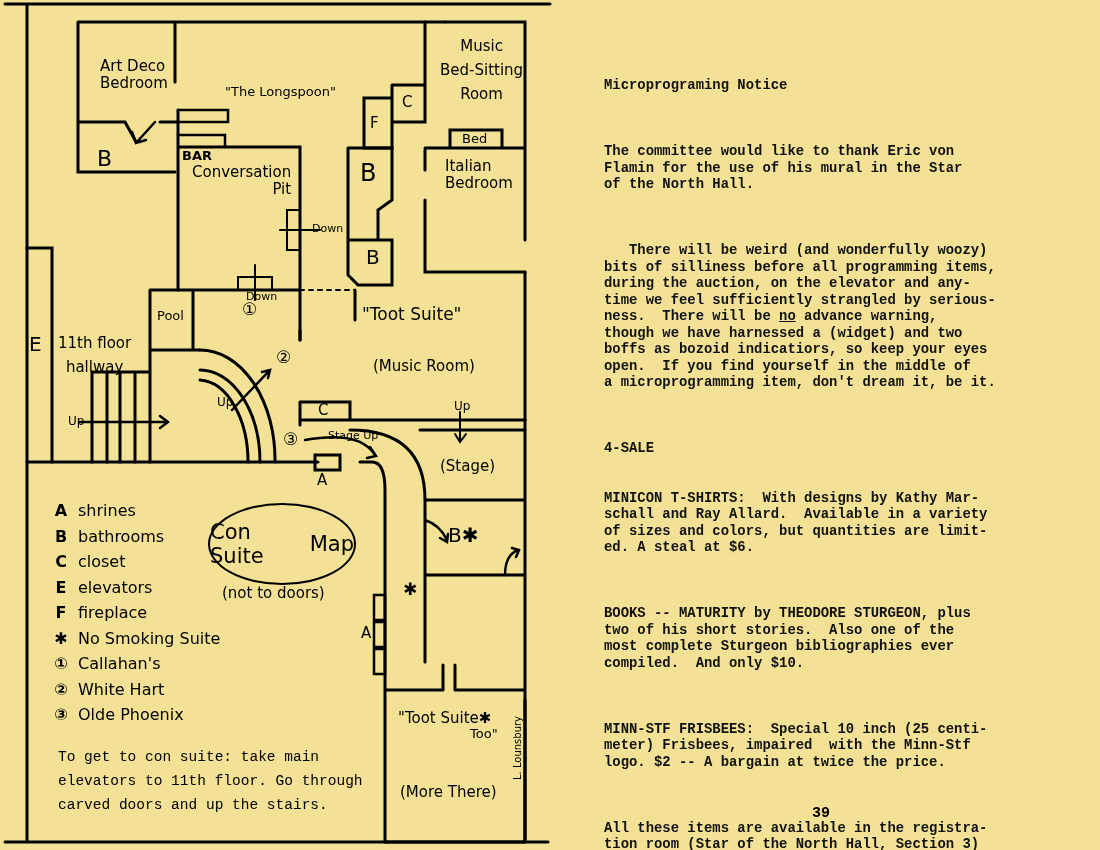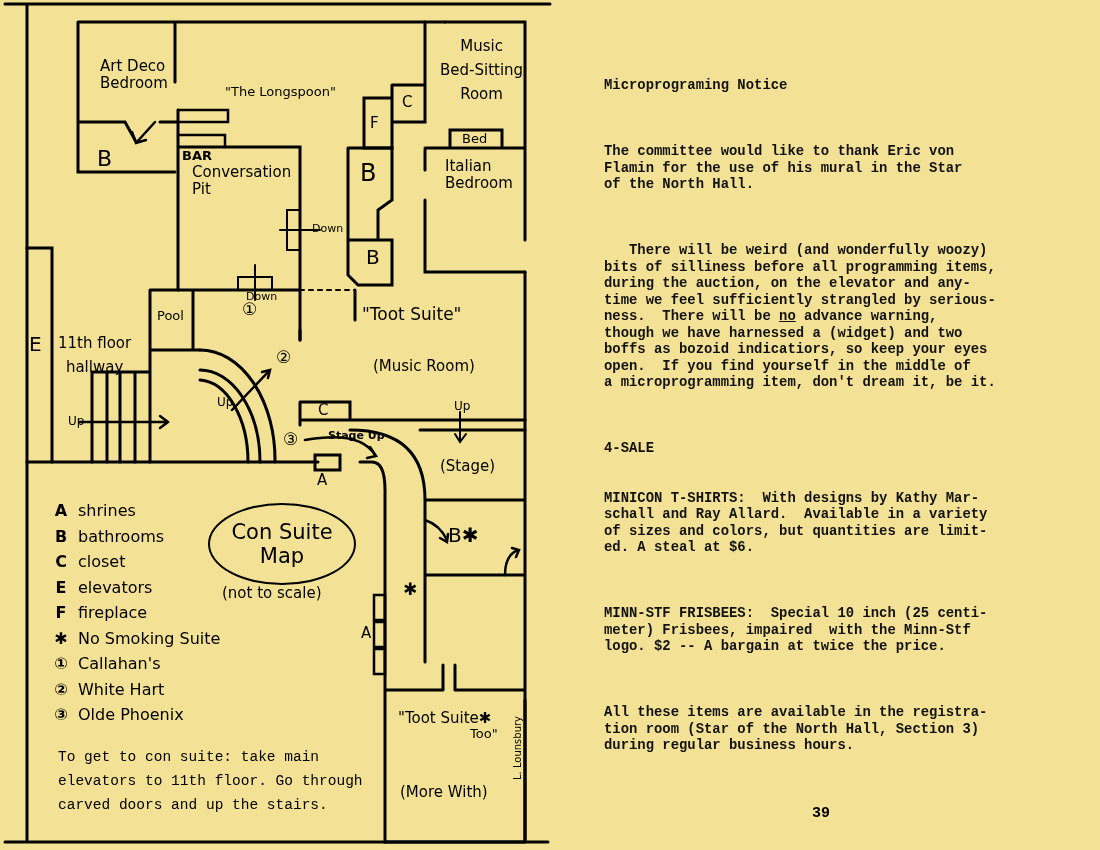--- a/index.html
+++ b/index.html
@@ -22,21 +22,21 @@
   .hand.lg { font-size: 17px; }
   .legend {
     position: absolute; left: 52px; top: 498px;
     font-family: "DejaVu Sans", sans-serif; font-size: 16px; line-height: 25.5px;
   }
   .legend .row { display: flex; gap: 8px; }
   .legend .key { width: 18px; text-align: center; font-weight: bold; }
   .title-oval {
     position: absolute; left: 208px; top: 503px; width: 144px; height: 78px;
     border: 2.5px solid #000; border-radius: 50%;
-    display: flex; flex-direction: column; align-items: center; justify-content: center;
+    display: flex; align-items: center; justify-content: center;
     font-family: "DejaVu Sans", sans-serif; font-size: 21px; line-height: 24px;
   }
   .directions {
     position: absolute; left: 58px; top: 745px; width: 320px;
     font-family: Liberation Mono, monospace; font-size: 14.5px; line-height: 24px;
   }
   #text-page {
     position: absolute; left: 604px; top: 44px; width: 480px;
     font-family: "Liberation Mono", "DejaVu Sans Mono", monospace;
     font-size: 13.9px; line-height: 16.5px; font-weight: bold;
@@ -97,69 +97,69 @@
     <div>Bedroom</div>
   </div>
   <div class="hand sm" style="left:225px;top:85px;">"The Longspoon"</div>
   <div class="hand md" style="left:440px;top:34px;text-align:center;line-height:24px;">
     <div>Music</div>
     <div>Bed-Sitting</div>
     <div>Room</div>
   </div>
   <div class="hand sm" style="left:182px;top:121px;font-weight:bold;margin-top:28px;">BAR</div>
   <div class="hand sm" style="left:462px;top:132px;">Bed</div>
-  <div class="hand md" style="left:192px;top:164px;text-align:left;">
+  <div class="hand md" style="left:192px;top:164px;text-align:right;">
     <div>Conversation</div>
     <div>Pit</div>
   </div>
   <div class="hand md" style="left:445px;top:158px;">
     <div>Italian</div>
     <div>Bedroom</div>
   </div>
   <div class="hand md" style="left:58px;top:283px;text-align:center;line-height:24px;margin-top:48px;">
     <div>11th floor</div>
     <div>hallway</div>
   </div>
   <div class="hand sm" style="left:157px;top:309px;">Pool</div>
   <div class="hand lg" style="left:362px;top:305px;">"Toot Suite"</div>
   <div class="hand md" style="left:373px;top:358px;">(Music Room)</div>
   <div class="hand md" style="left:440px;top:458px;">(Stage)</div>
   <div class="hand md" style="left:398px;top:710px;">
     <div>"Toot Suite✱</div>
     <div style="padding-left:72px;font-size:13px;">Too"</div>
   </div>
-  <div class="hand md" style="left:400px;top:784px;">(More With)</div>
+  <div class="hand md" style="left:400px;top:784px;">(More There)</div>
 
   <div class="hand lg" style="left:97px;top:146px;font-size:22px;">B</div>
   <div class="hand lg" style="left:360px;top:160px;font-size:24px;">B</div>
   <div class="hand lg" style="left:366px;top:246px;font-size:20px;">B</div>
   <div class="hand lg" style="left:448px;top:524px;font-size:20px;">B✱</div>
   <div class="hand md" style="left:402px;top:94px;">C</div>
   <div class="hand md" style="left:318px;top:402px;">C</div>
   <div class="hand md" style="left:370px;top:115px;">F</div>
   <div class="hand lg" style="left:29px;top:333px;font-size:20px;">E</div>
   <div class="hand md" style="left:317px;top:472px;">A</div>
   <div class="hand md" style="left:361px;top:625px;">A</div>
   <div class="hand lg" style="left:403px;top:580px;">✱</div>
   <div class="hand sm" style="left:312px;top:223px;font-size:11px;">Down</div>
   <div class="hand sm" style="left:246px;top:291px;font-size:11px;">Down</div>
   <div class="hand sm" style="left:68px;top:415px;font-size:12px;">Up</div>
   <div class="hand sm" style="left:217px;top:396px;font-size:12px;">Up</div>
   <div class="hand sm" style="left:454px;top:400px;font-size:12px;">Up</div>
-  <div class="hand sm" style="left:328px;top:430px;font-size:11px;font-weight:bold;">Stage Up</div>
+  <div class="hand sm" style="left:328px;top:430px;font-size:11px;font-weight:normal;">Stage Up</div>
   <div class="hand lg" style="left:242px;top:300px;">①</div>
   <div class="hand lg" style="left:276px;top:348px;">②</div>
   <div class="hand lg" style="left:283px;top:430px;">③</div>
   <div class="hand sm" style="left:512px;top:780px;font-size:10px;transform:rotate(-90deg);transform-origin:left top;">L. Lounsbury</div>
 
   <div class="title-oval">
     <div>Con Suite</div>
     <div>Map</div>
   </div>
-  <div class="hand md" style="left:222px;top:585px;">(not to scale)</div>
+  <div class="hand md" style="left:222px;top:585px;">(not to doors)</div>
 
   <div class="legend">
     <div class="row">
         <span class="key">A</span>
         <span>shrines</span>
       </div>
     <div class="row">
         <span class="key">B</span>
         <span>bathrooms</span>
       </div>
@@ -212,20 +212,24 @@
 ness.  There will be </span><u>no</u><span> advance warning,
 though we have harnessed a (widget) and two
 boffs as bozoid indicatiors, so keep your eyes
 open.  If you find yourself in the middle of
 a microprogramming item, don't dream it, be it.</span></p>
   <div>4-SALE</div>
   <p>MINICON T-SHIRTS:  With designs by Kathy Mar-
 schall and Ray Allard.  Available in a variety
 of sizes and colors, but quantities are limit-
 ed. A steal at $6.</p>
+  <p>BOOKS -- MATURITY by THEODORE STURGEON, plus
+two of his short stories.  Also one of the
+most complete Sturgeon bibliographies ever
+compiled.  And only $10.</p>
   <p>MINN-STF FRISBEES:  Special 10 inch (25 centi-
 meter) Frisbees, impaired  with the Minn-Stf
 logo. $2 -- A bargain at twice the price.</p>
   <p>All these items are available in the registra-
 tion room (Star of the North Hall, Section 3)
 during regular business hours.</p>
   
   
   
 </div>

